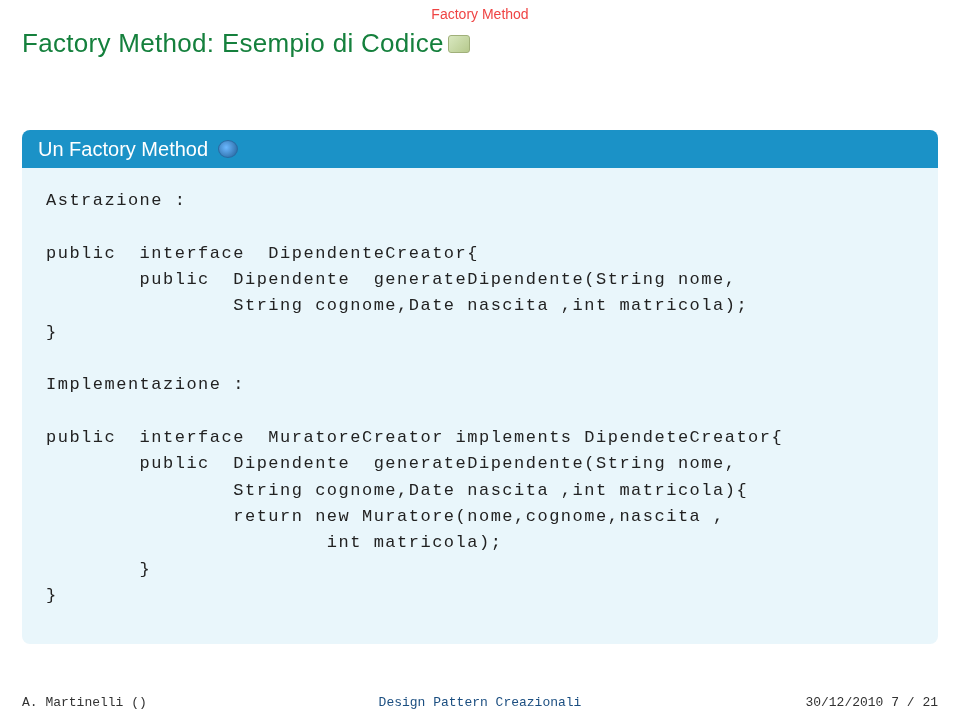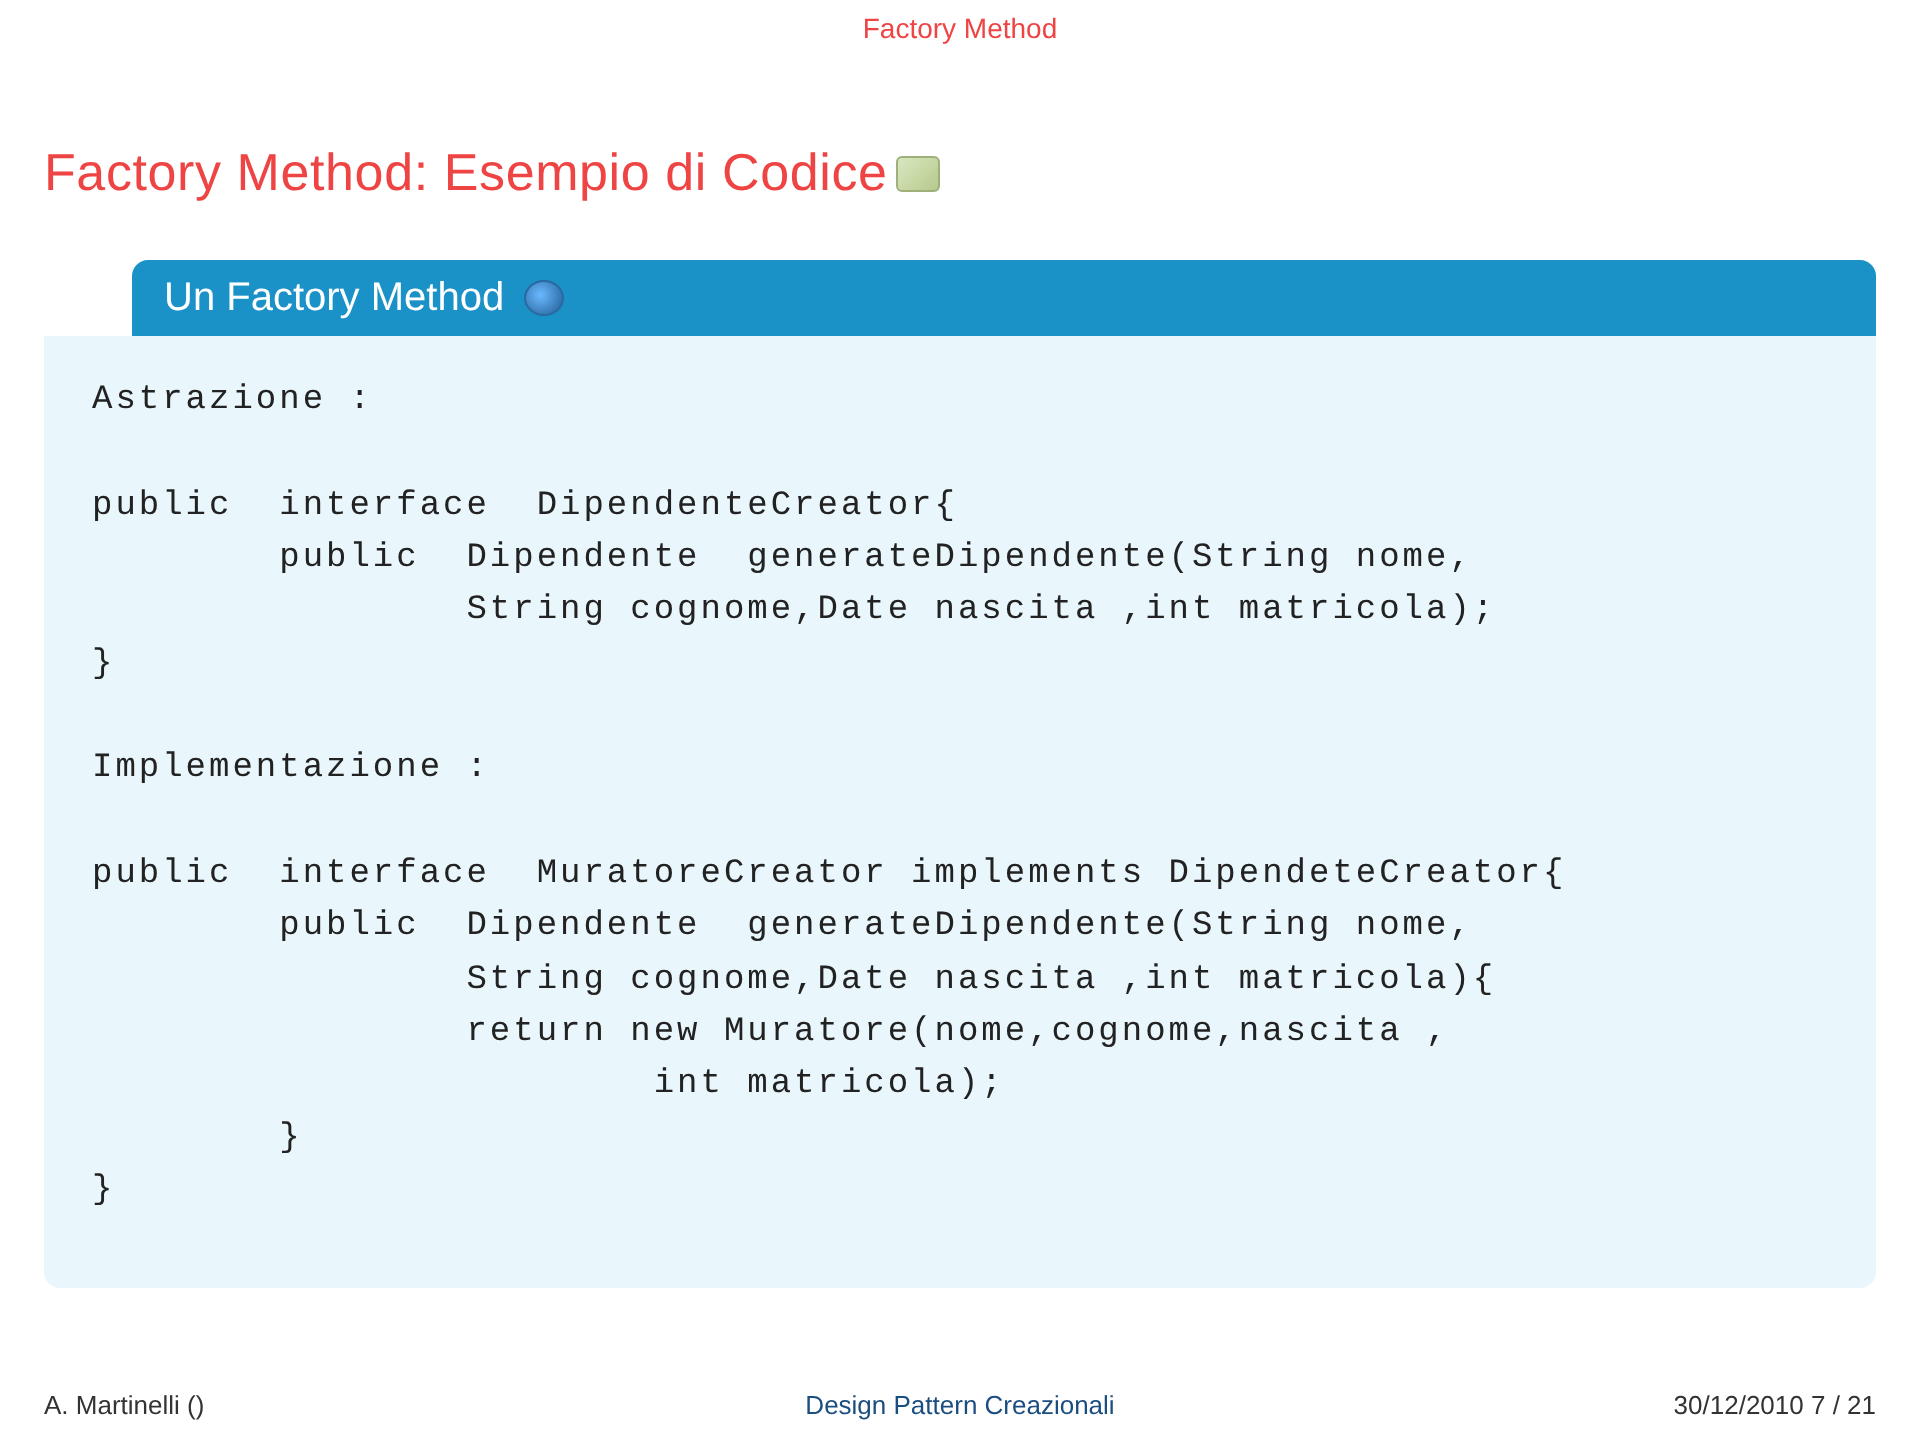--- a/index.html
+++ b/index.html
@@ -16,28 +16,27 @@
     top: 6px;
     left: 50%;
     transform: translateX(-50%);
     color: #ef4444;
     font-size: 14px;
   }
   .slide-title {
     position: absolute;
     top: 28px;
     left: 22px;
-    color: #ef4444;
+    color: #15803d;
     font-size: 26px;
     font-weight: normal;
     letter-spacing: 0.3px;
     display: flex;
     align-items: center;
     gap: 4px;
-    margin-top: 43px;
   }
   .title-badge {
     width: 22px;
     height: 18px;
     background: linear-gradient(135deg,#d9e8c0,#b6c98d);
     border:1px solid #a0b07a;
     border-radius:3px;
     display:inline-block;
   }
   .block-header {
@@ -48,21 +47,20 @@
     height: 38px;
     background: #1b92c7;
     color: #fff;
     font-size: 20px;
     display: flex;
     align-items: center;
     padding-left: 16px;
     border-top-left-radius: 8px;
     border-top-right-radius: 8px;
     gap: 10px;
-    margin-left: 44px;
   }
   .header-badge {
     width: 20px;
     height: 18px;
     background: radial-gradient(circle at 40% 40%, #6bb8ff, #1f5d94);
     border-radius: 50%;
     border:1px solid #2a6aa2;
     display:inline-block;
   }
   .block-body {
@@ -86,20 +84,21 @@
   }
   .footer {
     position: absolute;
     left: 22px;
     right: 22px;
     bottom: 10px;
     display: flex;
     justify-content: space-between;
     font-size: 13px;
     color: #333;
+    font-family: Liberation Mono, monospace;
   }
   .footer .center {
     position: absolute;
     left: 50%;
     transform: translateX(-50%);
     color: #1b4e80;
   }
 </style>
 </head>
 <body>

